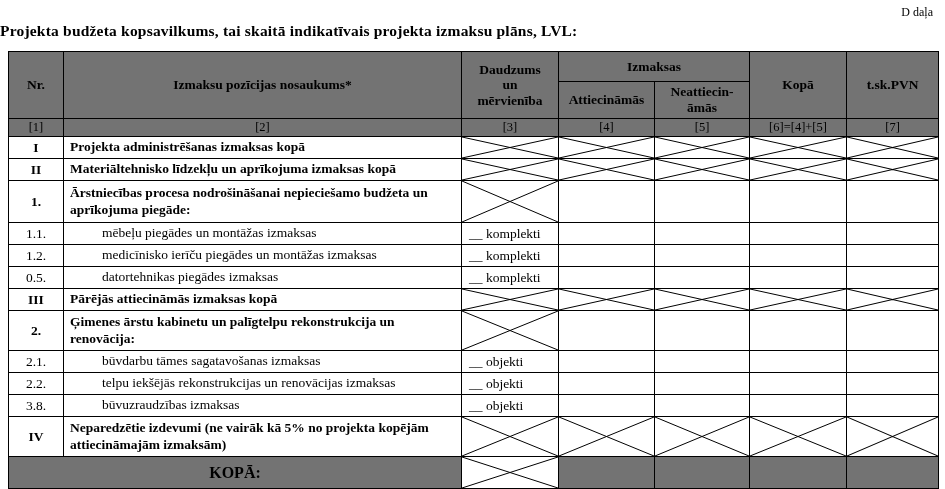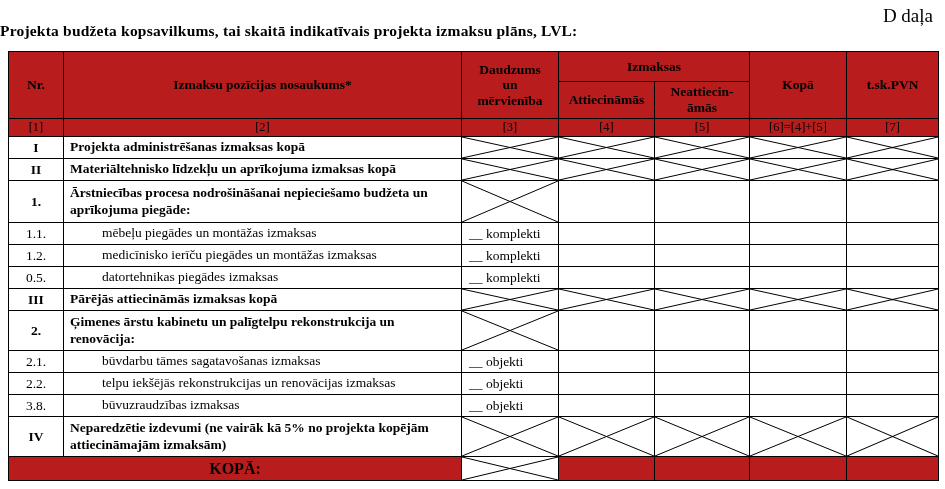--- a/index.html
+++ b/index.html
@@ -1,49 +1,49 @@
 <!DOCTYPE html>
 <html><head>
 <meta charset="utf-8">
 <style>
   html,body { margin:0; padding:0; background:#fff; }
   body {
     width:945px; height:489px; position:relative;
     font-family:"Liberation Serif", serif; color:#000;
     -webkit-font-smoothing:antialiased;
   }
-  .corner { position:absolute; top:5px; right:12px; font-size:19px; }
+  .corner { position:absolute; top:5px; right:12px; font-size:12px; }
   .title {
     font-weight:bold; font-size:15.5px;
     padding-top:22px; letter-spacing:0.2px;
   }
   table.budget {
     border-collapse:collapse; table-layout:fixed;
     margin:11px 0 0 8px; width:930px;
     border:1px solid #000;
   }
   col.c1{width:55px} col.c2{width:398px} col.c3{width:97px}
   col.c4{width:96px} col.c5{width:95px} col.c6{width:97px} col.c7{width:92px}
   td {
     border:1px solid #000; padding:1px 4px;
     font-size:13.5px; vertical-align:middle; overflow:hidden;
   }
-  .gray { background:#b91c1c; }
+  .gray { background:#737373; }
   .center { text-align:center; }
   .bold { font-weight:bold; }
   .prewrap { white-space:pre-line; line-height:1.15; }
   .nm { padding-left:6px; line-height:1.2; }
   .sub { padding-left:38px;margin-top:48px; }
   .qty { padding-left:7px; }
   .num { font-size:12.5px; padding:0 2px; }
   .kopa { font-size:16px; font-weight:bold; text-align:center; }
   .xcell { position:relative; padding:0; }
   .xcell svg { position:absolute; left:0; top:0; width:100%; height:100%; display:block; }
   tr.rA{height:30px} tr.rB{height:37px} tr.rN{height:18px}
-  tr.r22{height:22px} tr.r42{height:42px} tr.r40{height:40px} tr.rk{height:24px}
+  tr.r22{height:22px} tr.r42{height:42px} tr.r40{height:40px} tr.rk{height:32px}
 </style>
 </head>
 <body>
 
 <div class="corner">D daļa</div>
 <div class="title">Projekta budžeta kopsavilkums, tai skaitā indikatīvais projekta izmaksu plāns, LVL:</div>
 
 <table class="budget">
   <colgroup>
     <col class="c1">

